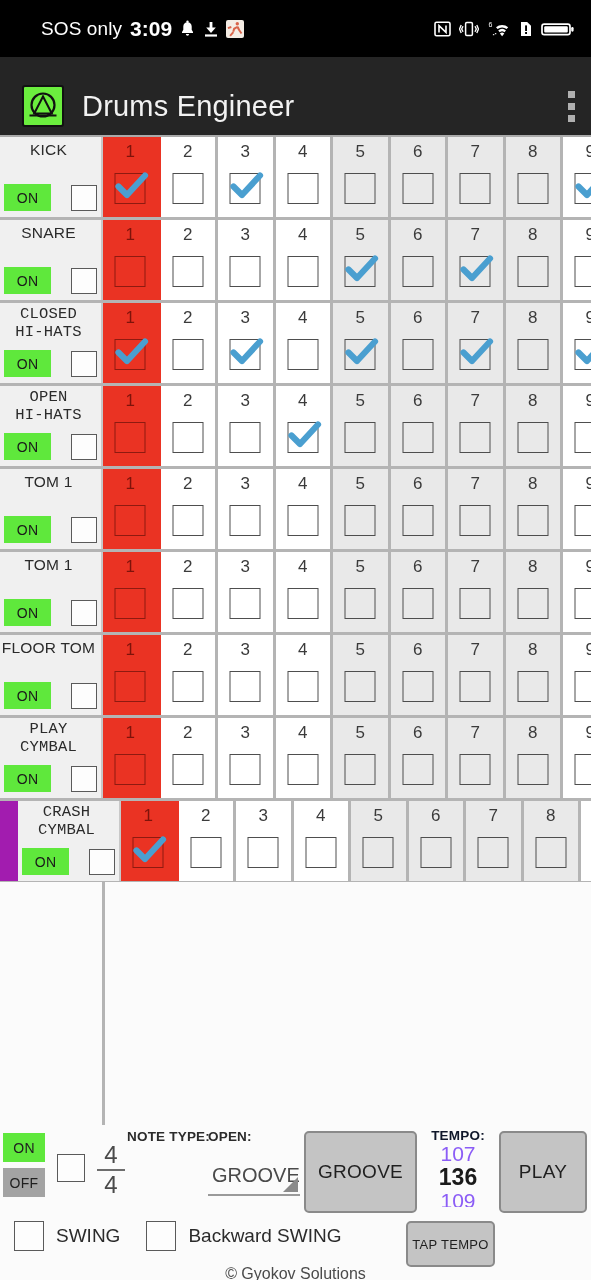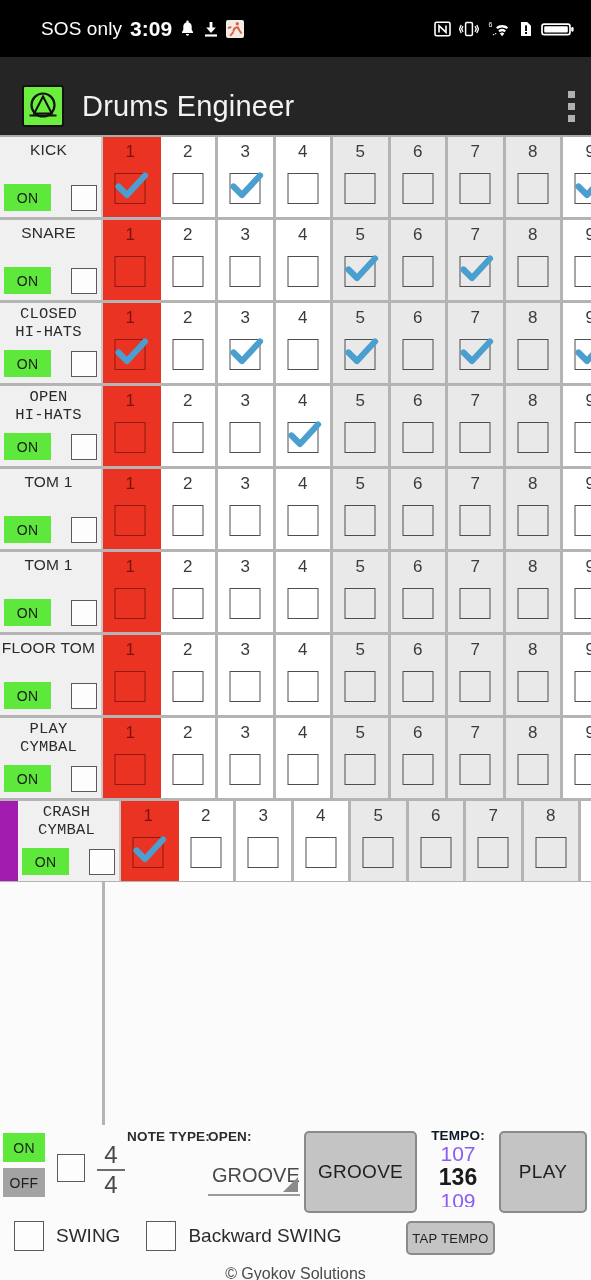--- a/index.html
+++ b/index.html
@@ -316,21 +316,21 @@
     width: 113px; height: 82px;
     font-size: 19px;
   }
   .btn-play {
     left: 499px; top: 6px;
     width: 88px; height: 82px;
     font-size: 19px;
   }
   .btn-tap {
     left: 406px; top: 96px;
-    width: 89px; height: 34px;
+    width: 89px; height: 46px;
     font-size: 13px;
   }
 
   .tempo {
     position: absolute;
     left: 421px; top: 3px;
     width: 74px;
     text-align: center;
   }
   .tempo-label {

